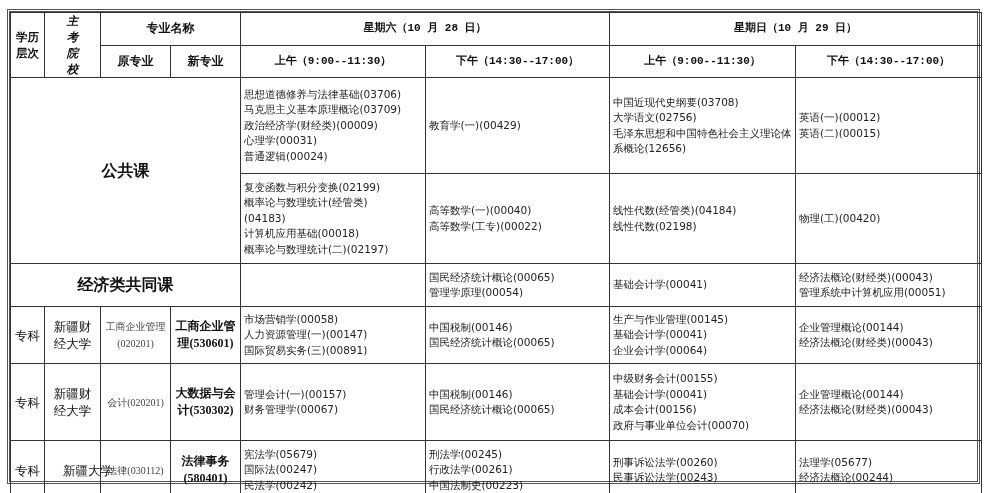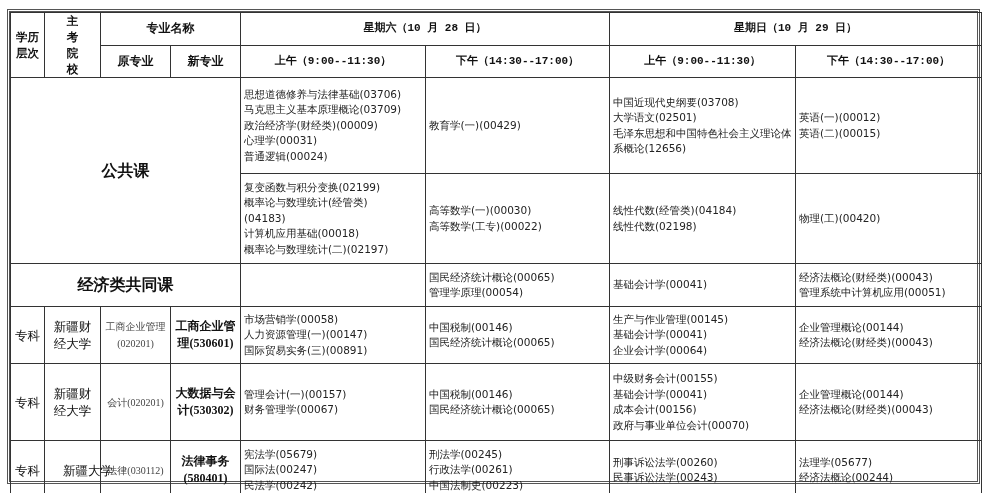--- a/index.html
+++ b/index.html
@@ -32,21 +32,21 @@
         <col style="width:70px">
         <col style="width:70px">
     <col style="width:185px">
         <col style="width:184px">
         <col style="width:186px">
         <col style="width:186px">
   </colgroup>
   <tbody>
         <tr style="height:26px">
     <th rowspan="2" class="hdr-cn" style="padding:0 2px;">学历层次</th>
-    <th rowspan="2" class="hdr-cn" style="padding:0 20px;">主考院校</th>
+    <th rowspan="2" class="hdr-cn" style="padding:0 20px;font-style:italic;">主考院校</th>
     <th colspan="2">专业名称</th>
     <th colspan="2" class="day">星期六（10 月 28 日）</th>
     <th colspan="2" class="day">星期日（10 月 29 日）</th>
   </tr>
   <tr style="height:26px">
     <th>原专业</th>
     <th>新专业</th>
     <th class="day">上午（9:00--11:30）</th>
     <th class="day">下午（14:30--17:00）</th>
     <th class="day">上午（9:00--11:30）</th>
@@ -60,38 +60,38 @@
       <span class="subj">马克思主义基本原理概论(03709)</span>
       <span class="subj">政治经济学(财经类)(00009)</span>
       <span class="subj">心理学(00031)</span>
       <span class="subj">普通逻辑(00024)</span>
     </td>
     <td>
       <span class="subj">教育学(一)(00429)</span>
     </td>
     <td>
       <span class="subj">中国近现代史纲要(03708)</span>
-      <span class="subj">大学语文(02501)</span>
+      <span class="subj">大学语文(02756)</span>
       <span class="subj wrapline">毛泽东思想和中国特色社会主义理论体系概论(12656)</span>
     </td>
     <td>
       <span class="subj">英语(一)(00012)</span>
       <span class="subj">英语(二)(00015)</span>
     </td>
   </tr>
 
   <tr style="height:90px">
     <td>
       <span class="subj">复变函数与积分变换(02199)</span>
       <span class="subj wrapline" style="width:140px;">概率论与数理统计(经管类)(04183)</span>
       <span class="subj">计算机应用基础(00018)</span>
       <span class="subj">概率论与数理统计(二)(02197)</span>
     </td>
     <td>
-      <span class="subj">高等数学(一)(00030)</span>
+      <span class="subj">高等数学(一)(00040)</span>
       <span class="subj">高等数学(工专)(00022)</span>
     </td>
     <td>
       <span class="subj">线性代数(经管类)(04184)</span>
       <span class="subj">线性代数(02198)</span>
     </td>
     <td>
       <span class="subj">物理(工)(00420)</span>
     </td>
   </tr>

